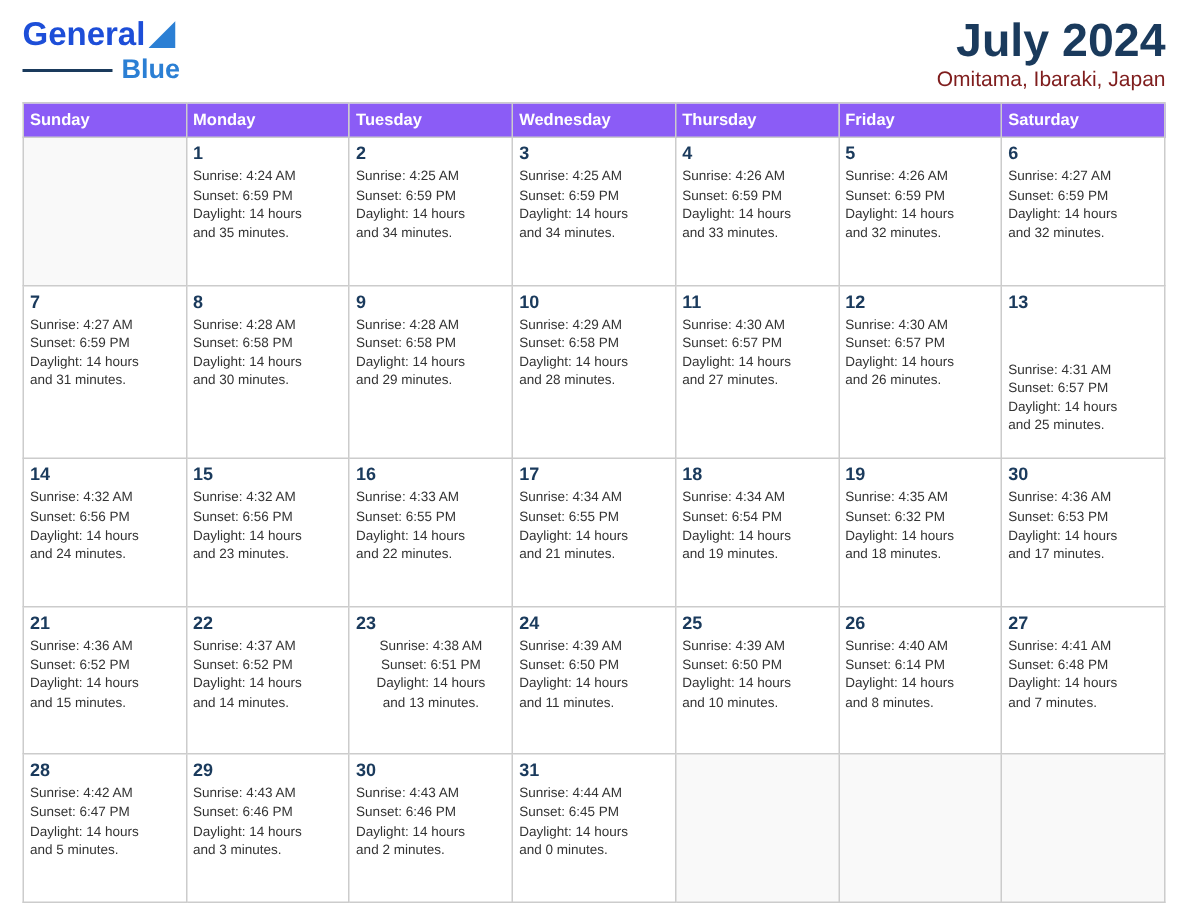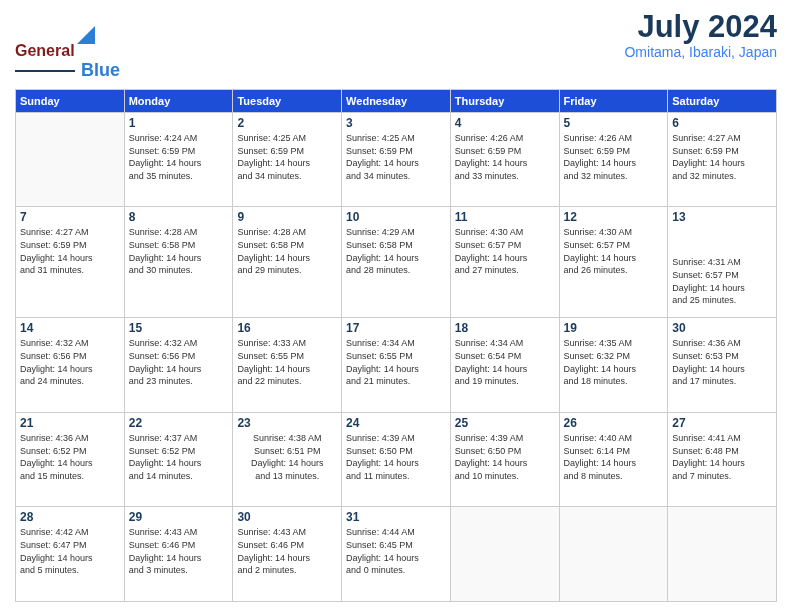--- a/index.html
+++ b/index.html
@@ -32,29 +32,29 @@
       text-align: right;
     }
     .month-title {
       font-size: 31px;
       font-weight: bold;
       color: #1a3a5c;
       line-height: 1.1;
     }
     .location {
       font-size: 14px;
-      color: #3b82f6;
+      color: #7f1d1d;
     }
     .calendar-table {
       width: 100%;
       border-collapse: collapse;
       flex: 1;
     }
     .calendar-table th {
-      background: #1d4ed8;
+      background: #8b5cf6;
       color: #fff;
       font-size: 11px;
       font-weight: bold;
       padding: 5px 4px;
       text-align: left;
       border: 1px solid #ccc;
     }
     .calendar-table td {
       border: 1px solid #ccc;
       vertical-align: top;
@@ -80,21 +80,21 @@
       background: #f9f9f9;
     }
   </style>
 </head>
 <body>
 
 <div class="page">
   <div class="header">
     <div class="logo">
       <div style="display:flex; align-items:center; gap:2px;">
-        <span style="font-size:16px; font-weight:bold; color:#7f1d1d;margin-top:32px;">General</span>
+        <span style="font-size:22px; font-weight:bold; color:#1d4ed8;">General</span>
         <svg width="18" height="18" viewBox="0 0 18 18">
           <polygon points="0,18 18,18 18,0" fill="#2b7fd4"></polygon>
         </svg>
       </div>
       <div style="display:flex; align-items:center;">
         <div style="width:60px; height:2px; background:#1a3a5c;"></div>
         <span style="font-size:18px; font-weight:bold; color:#2b7fd4; margin-left:6px;">Blue</span>
       </div>
     </div>
     <div class="title-block">

